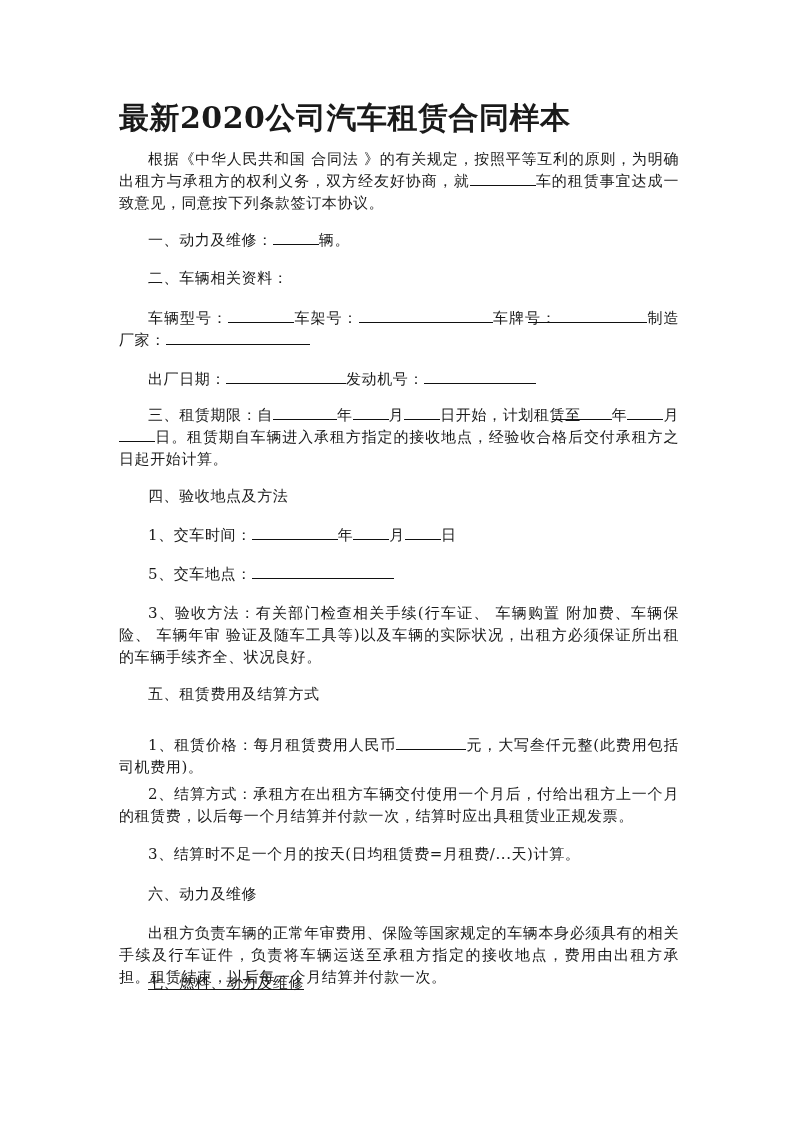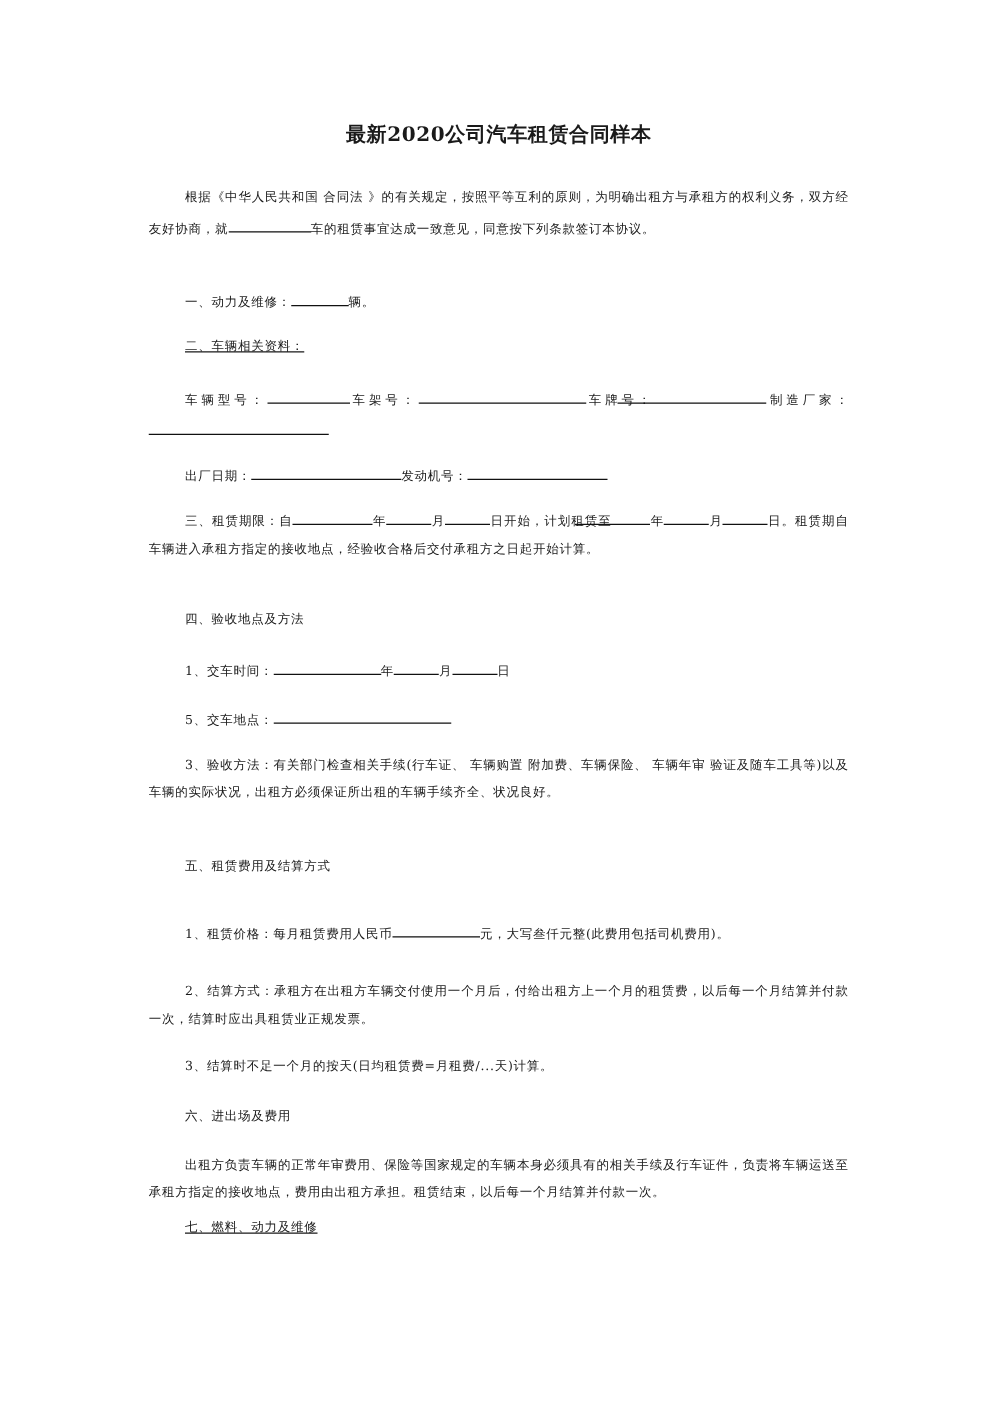--- a/index.html
+++ b/index.html
@@ -1,36 +1,36 @@
 <!DOCTYPE html>
 <html><head>
   <meta charset="utf-8">
   <style>
     html, body { margin: 0; padding: 0; background: #ffffff; }
     body { width: 794px; height: 1123px; position: relative; overflow: hidden;
            font-family: "DejaVu Serif", "Liberation Serif", serif; color: #1a1a1a; }
     .page { position: absolute; left: 119px; top: 0; width: 560px; }
-    .title { position: absolute; left: 0; width: 560px; top: 98px; text-align: center;
-             font-size: 16px; font-weight: bold; letter-spacing: 0.5px; }
-    .p { position: absolute; left: 0; width: 560px; font-size: 10px; line-height: 22px;
+    .title { position: absolute; left: 0; width: 560px; top: 98px; text-align: left;
+             font-size: 30px; font-weight: bold; letter-spacing: 0.5px; }
+    .p { position: absolute; left: 0; width: 560px; font-size: 15px; line-height: 22px;
          text-align: justify; text-indent: 29px; letter-spacing: 0.6px; }
     .blank { display: inline-block; border-bottom: 1px solid #111; height: 15px; vertical-align: baseline; }
   </style>
 </head>
 <body>
 
 <div class="page">
 
   <div class="title">最新2020公司汽车租赁合同样本</div>
 
   <div class="p" style="top:148px;"><span>根据《中华人民共和国 合同法 》的有关规定，按照平等互利的原则，为明确出租方与承租方的权利义务，双方经友好协商，就</span><span class="blank" style="width:66px;"></span><span>车的租赁事宜达成一致意见，同意按下列条款签订本协议。</span></div>
 
   <div class="p" style="top:229px;"><span>一、动力及维修：</span><span class="blank" style="width:46px;"></span><span>辆。</span></div>
 
-  <div class="p" style="top:267px;text-decoration:underline;">二、车辆相关资料：</div>
+  <div class="p" style="top:267px;">二、车辆相关资料：</div>
 
   <div class="p" style="top:307px;"><span>车辆型号：</span><span class="blank" style="width:66px;"></span><span>车架号：</span><span class="blank" style="width:134px;"></span><span>车牌号：</span><span class="blank" style="width:119px; margin-left:-29px;"></span><span>制造厂家：</span><span class="blank" style="width:144px;"></span></div>
 
   <div class="p" style="top:368px;"><span>出厂日期：</span><span class="blank" style="width:120px;"></span><span>发动机号：</span><span class="blank" style="width:112px;"></span></div>
 
   <div class="p" style="top:404px;"><span>三、租赁期限：自</span><span class="blank" style="width:64px;"></span><span>年</span><span class="blank" style="width:36px;"></span><span>月</span><span class="blank" style="width:36px;"></span><span>日开始，计划租赁至</span><span class="blank" style="width:60px; margin-left:-29px;"></span><span>年</span><span class="blank" style="width:36px;"></span><span>月</span><span class="blank" style="width:36px;"></span><span>日。租赁期自车辆进入承租方指定的接收地点，经验收合格后交付承租方之日起开始计算。</span></div>
 
   <div class="p" style="top:485px;">四、验收地点及方法</div>
 
   <div class="p" style="top:524px;"><span>1、交车时间：</span><span class="blank" style="width:86px;"></span><span>年</span><span class="blank" style="width:36px;"></span><span>月</span><span class="blank" style="width:36px;"></span><span>日</span></div>
@@ -40,19 +40,19 @@
   <div class="p" style="top:602px;">3、验收方法：有关部门检查相关手续(行车证、 车辆购置 附加费、车辆保险、 车辆年审 验证及随车工具等)以及车辆的实际状况，出租方必须保证所出租的车辆手续齐全、状况良好。</div>
 
   <div class="p" style="top:683px;">五、租赁费用及结算方式</div>
 
   <div class="p" style="top:722px;margin-top:12px;"><span>1、租赁价格：每月租赁费用人民币</span><span class="blank" style="width:70px;"></span><span>元，大写叁仟元整(此费用包括司机费用)。</span></div>
 
   <div class="p" style="top:783px;">2、结算方式：承租方在出租方车辆交付使用一个月后，付给出租方上一个月的租赁费，以后每一个月结算并付款一次，结算时应出具租赁业正规发票。</div>
 
   <div class="p" style="top:843px;">3、结算时不足一个月的按天(日均租赁费=月租费/...天)计算。</div>
 
-  <div class="p" style="top:883px;">六、进出场及费用</div>
+  <div class="p" style="top:883px;">六、动力及维修</div>
 
   <div class="p" style="top:922px;">出租方负责车辆的正常年审费用、保险等国家规定的车辆本身必须具有的相关手续及行车证件，负责将车辆运送至承租方指定的接收地点，费用由出租方承担。租赁结束，以后每一个月结算并付款一次。</div>
 
   <div class="p" style="top:972px;text-decoration:underline;">七、燃料、动力及维修</div>
 
 </div>
 
 </body></html>

